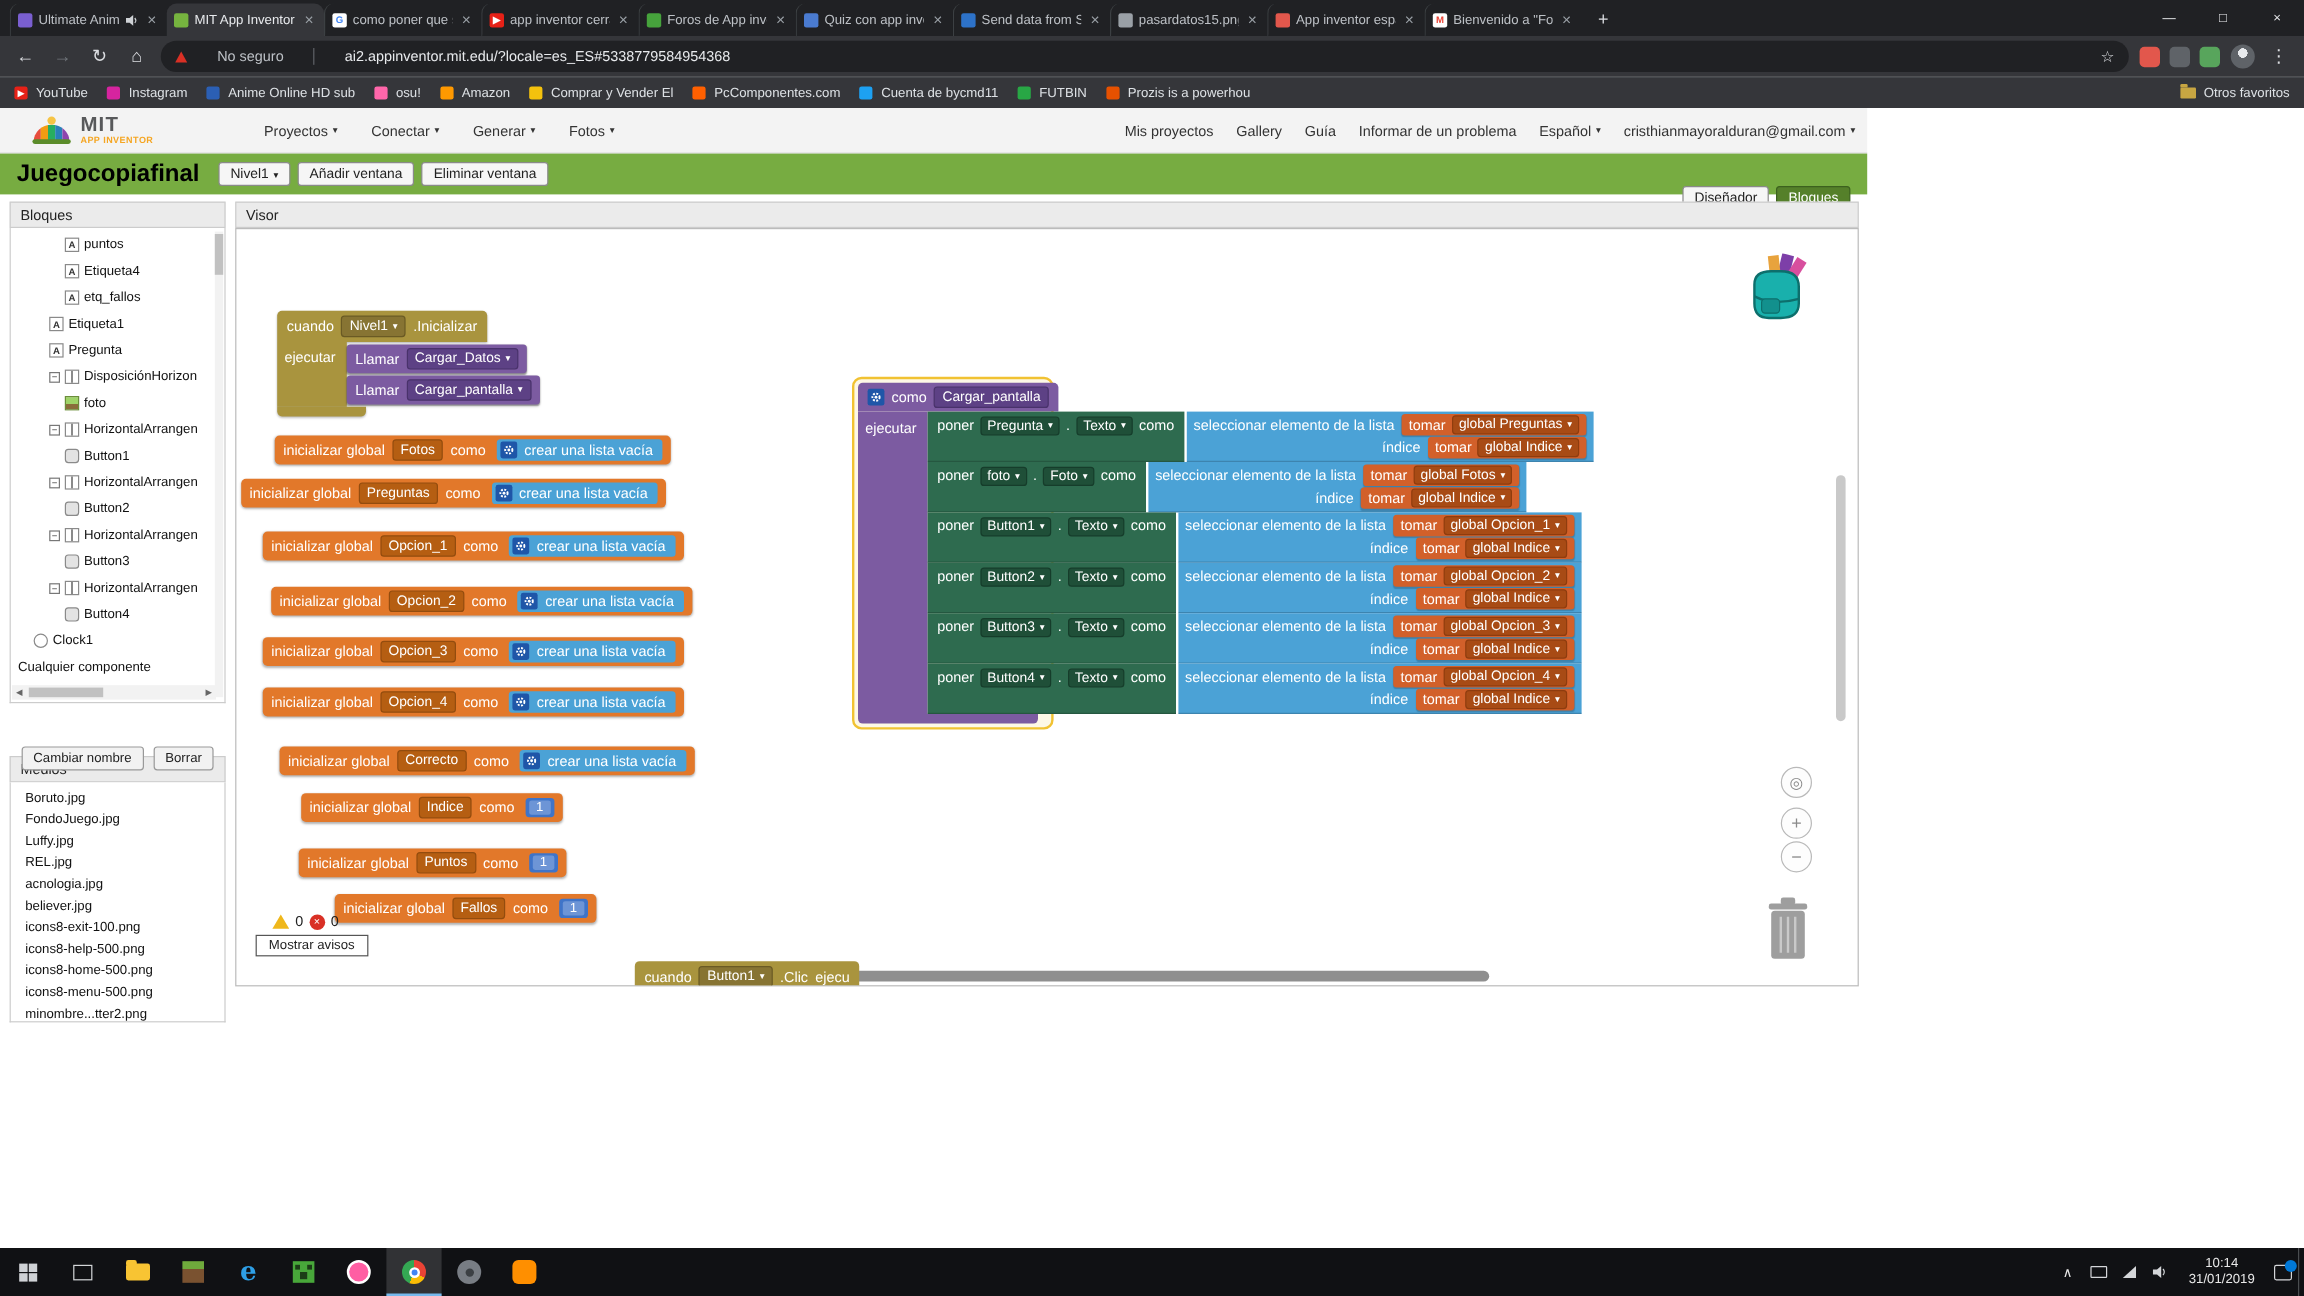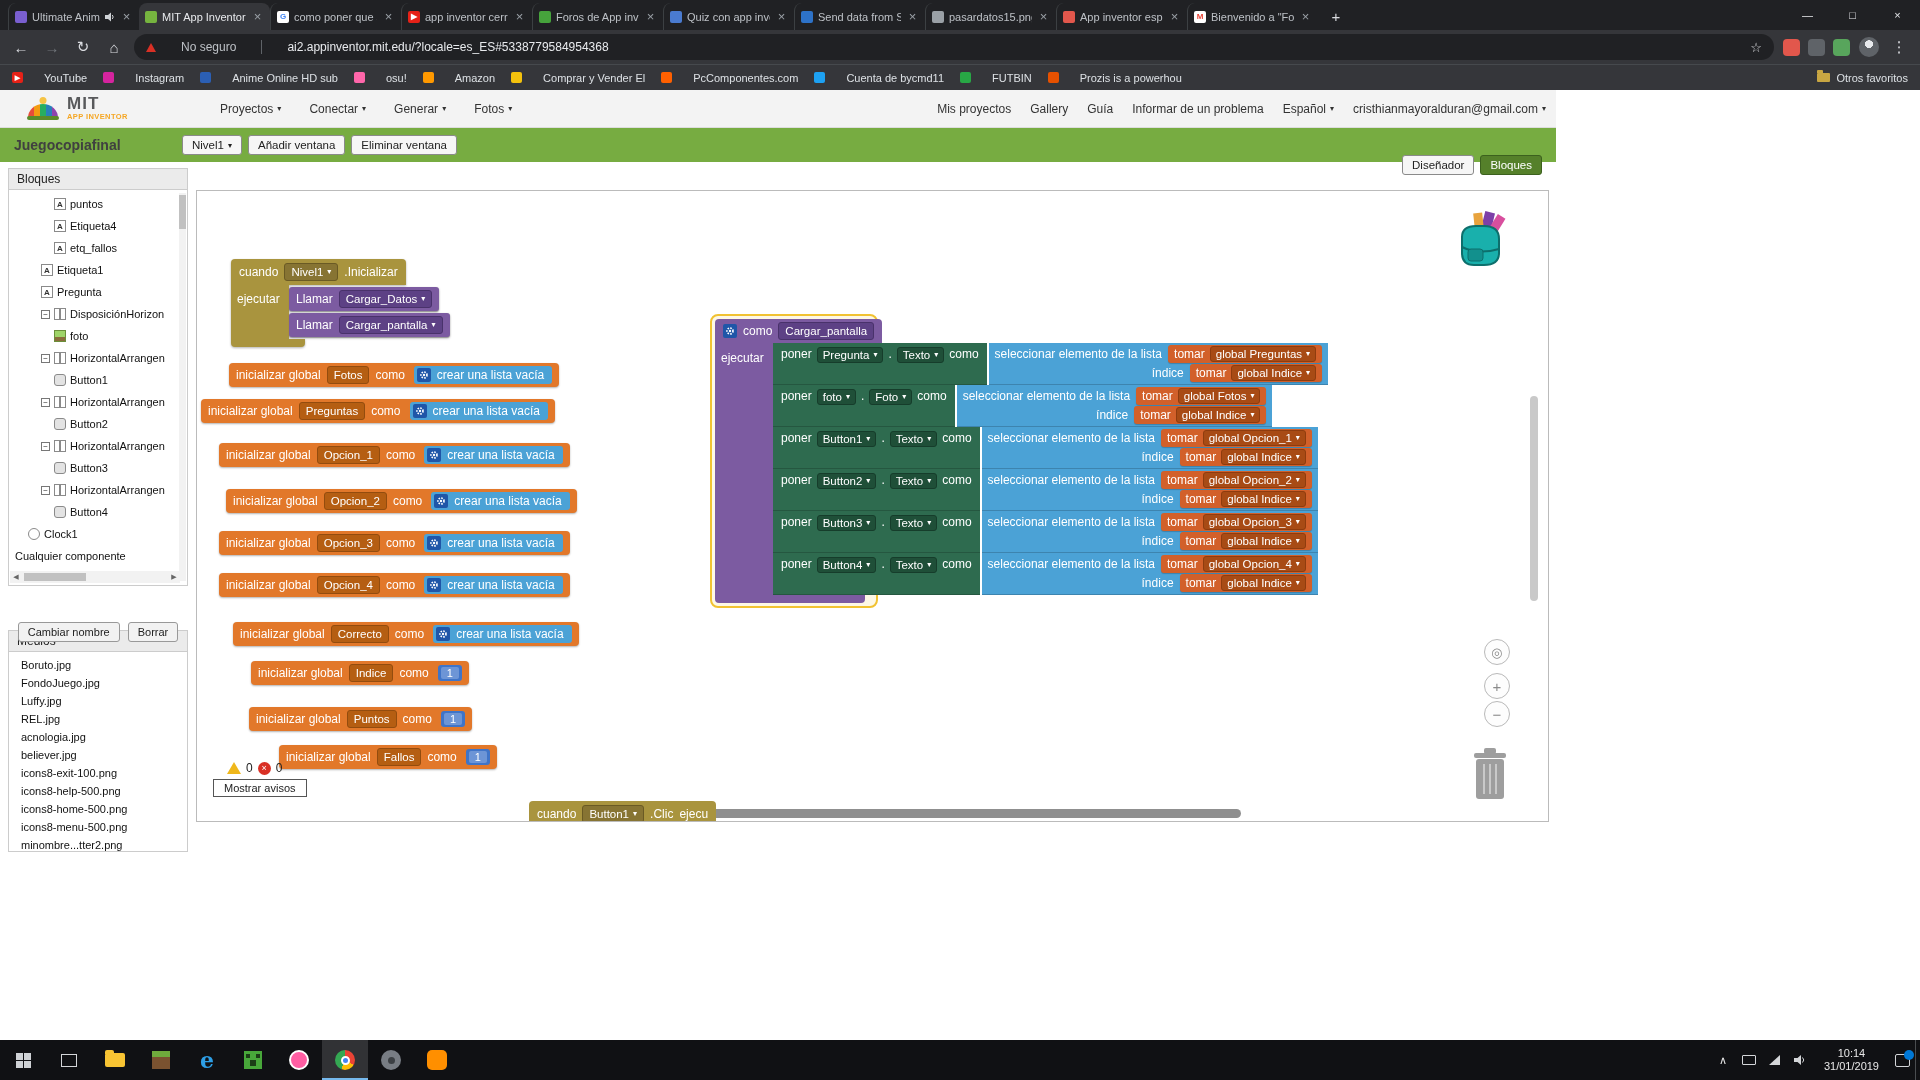--- a/index.html
+++ b/index.html
@@ -25,38 +25,38 @@
   .url-box { flex:1; height:26px; background:#202124; border-radius:13px; display:flex; align-items:center; padding:0 12px; gap:25px; font-size:12px; color:#e8eaed; min-width:0; }
   .warn-tri { width:0; height:0; border-left:5px solid transparent; border-right:5px solid transparent; border-bottom:9px solid #d93025; flex:none; }
   .sec-label { color:#bdc1c6; flex:none; }
   .url-div { width:1px; height:14px; background:#5f6368; flex:none; }
   .url-text { white-space:nowrap; overflow:hidden; }
   .url-star { margin-left:auto; color:#dadce0; font-size:13px; flex:none; }
   .ext-ic { width:17px; height:17px; border-radius:4px; flex:none; }
   .avatar { width:20px; height:20px; border-radius:50%; background:radial-gradient(circle at 50% 36%, #e8eaed 0 24%, #5f6368 25% 100%); flex:none; }
 
   #bookmarks { position:absolute; left:0; top:64px; width:1920px; height:26px; background:#35363a; border-top:1px solid #46494d; display:flex; align-items:center; padding:0 12px; gap:16px; color:#dde1e5; font-size:11px; }
-  .bm { display:flex; align-items:center; gap:21px; white-space:nowrap;text-align:center; }
+  .bm { display:flex; align-items:center; gap:7px; white-space:nowrap;text-align:center; }
   .bm .favicon { width:11px; height:11px; font-size:7px; }
   .bm-right { margin-left:auto; display:flex; align-items:center; gap:6px; }
   .folder-ic { width:13px; height:9px; background:#c8a642; border-radius:1px; position:relative; }
   .folder-ic::before { content:""; position:absolute; top:-3px; left:0; width:6px; height:3px; background:#c8a642; border-radius:1px 1px 0 0; }
 
   
   #ai-header { position:absolute; left:0; top:90px; width:1556px; height:38px; background:#f3f3f3; border-bottom:1px solid #ddd; display:flex; align-items:center; }
   .logo { display:flex; align-items:center; gap:7px; margin-left:26px; width:160px; }
   .logo-l1 { font-size:17px; font-weight:bold; color:#58595b; letter-spacing:1px; line-height:16px; }
   .logo-l2 { font-size:7.5px; font-weight:bold; color:#f5a623; letter-spacing:.4px; }
   #menu-host { display:flex; gap:28px; margin-left:34px; font-size:12px; color:#333; }
   .menu-item { display:flex; align-items:center; gap:4px; }
   .hdr-right { margin-left:auto; display:flex; gap:19px; align-items:center; font-size:12px; color:#333; margin-right:10px; white-space:nowrap; }
   .dd { font-size:8px; }
 
   #project-bar { position:absolute; left:0; top:128px; width:1556px; height:34px; background:var(--c-accent_green,#77ac41); display:flex; align-items:center; }
-  .proj-title { color:#404040; font-size:14px; font-weight:bold; margin-left:14px; width:168px; }
+  .proj-title { color:#000000; font-size:20px; font-weight:bold; margin-left:14px; width:168px; }
   .pb-btn { background:#f6f6f6; border:1px solid #8a8a8a; border-radius:3px; font-size:11.5px; color:#222; padding:3px 9px; margin-right:6px; display:inline-flex; align-items:center; gap:4px; white-space:nowrap; }
   .pb-right { margin-left:auto; margin-right:8px; display:flex;margin-top:40px; }
   .pb-btn.blocks-active { background:#55802a; color:#fff; border-color:#3c611e; }
 
   .panel-header { position:absolute; background:#ebebeb; border:1px solid #ccc; font-size:12px; color:#222; padding:3px 8px; }
   #sb-blocks-header { left:8px; top:168px; width:180px; height:22px; }
   #visor-header { left:196px; top:168px; width:1353px; height:22px; }
   #sb-media-header { left:8px; top:630px; width:180px; height:22px; }
 
   #sb-tree { position:absolute; left:8px; top:190px; width:180px; height:396px; background:#fff; border:1px solid #ccc; border-top:none; overflow:hidden; font-size:11px; color:#111; padding-top:3px; }
@@ -377,20 +377,21 @@
     </span>
     <span class="pb-btn">Añadir ventana</span>
     <span class="pb-btn">Eliminar ventana</span>
     <div class="pb-right">
       <span class="pb-btn">Diseñador</span>
       <span class="pb-btn blocks-active">Bloques</span>
     </div>
   </div>
 
   <div class="panel-header" id="sb-blocks-header">Bloques</div>
+  <div class="panel-header" id="visor-header">Visor</div>
   <div class="panel-header" id="sb-media-header">Medios</div>
 
   <div id="sb-tree">
     <div id="tree-host">
         <div class="tree-row" style="padding-left: 45px;">
           <span class="ti ti-label">A</span>
           <span>puntos</span>
         </div>
         <div class="tree-row" style="padding-left: 45px;">
           <span class="ti ti-label">A</span>

